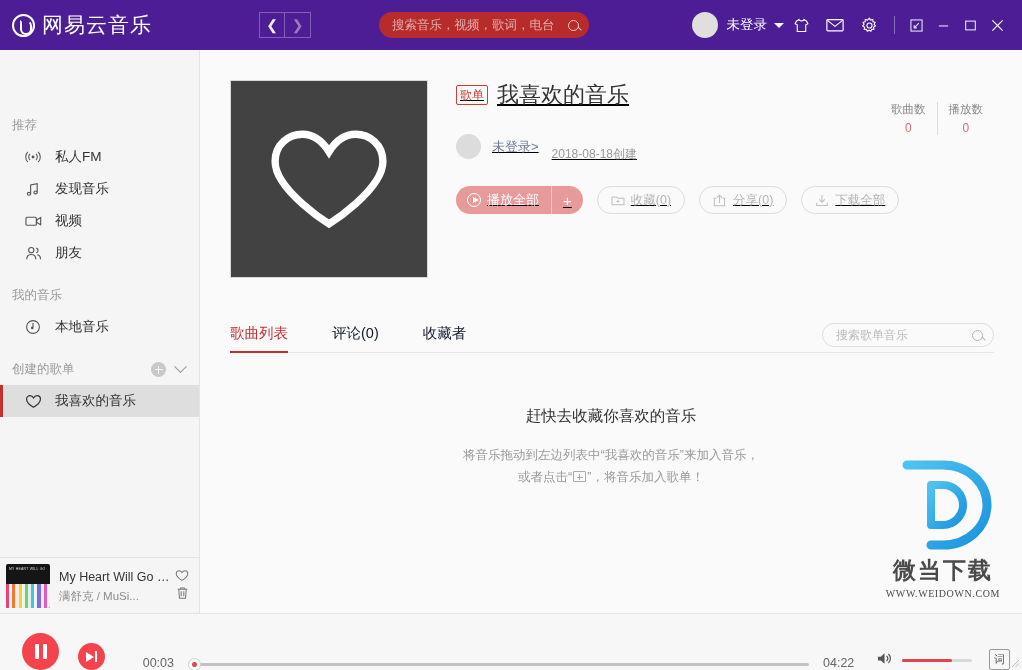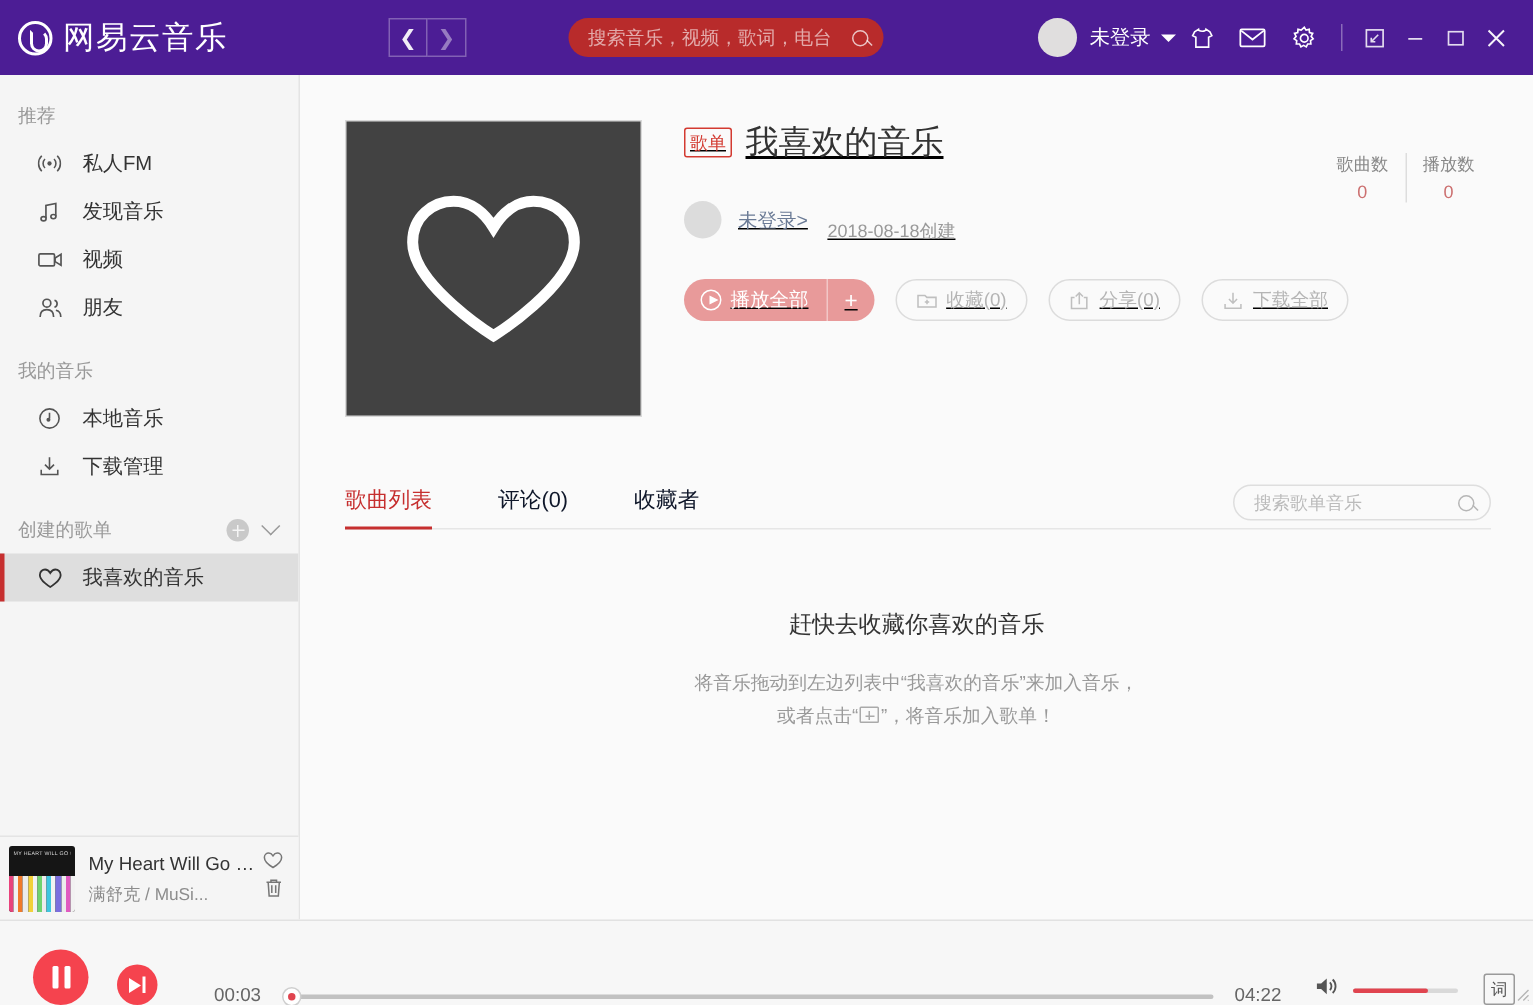--- a/index.html
+++ b/index.html
@@ -123,21 +123,21 @@
   .body-row { flex: 1; display: flex; min-height: 0; }
 
   
   .sidebar {
     width: 200px; flex: 0 0 200px;
     background: #f5f5f5;
     border-right: 1px solid #e4e4e4;
     display: flex; flex-direction: column;
     position: relative;
   }
-  .side-scroll { flex: 1; overflow: hidden; padding-top: 10px; }
+  .side-scroll { flex: 1; overflow: hidden; padding-top: 10px; margin-top: 48px; }
   .grp-title {
     font-size: 12.5px; color: #999;
     padding: 9px 0 7px 12px;
   }
   .grp-title.with-actions {
     display: flex; align-items: center;
   }
   .grp-title.with-actions .lbl { flex: 1; }
   .plus-circle {
     width: 15px; height: 15px; border-radius: 50%;
@@ -575,29 +575,20 @@
         <div class="grp-title" style="padding-top:18px">我的音乐</div>
         <div class="side-item">
           <span class="ico">
             <svg width="16" height="16" viewBox="0 0 18 18" fill="none" stroke="#555" stroke-width="1.2">
               <circle cx="9" cy="9" r="7.2"></circle>
               <path d="M9 9 L9 4.6"></path>
               <circle cx="8.2" cy="10" r="1.5" fill="#555" stroke="none"></circle>
             </svg>
           </span>
           <span>本地音乐</span>
-        </div>
-        <div class="side-item">
-          <span class="ico">
-            <svg width="16" height="16" viewBox="0 0 18 18" fill="none" stroke="#555" stroke-width="1.2">
-              <path d="M9 2 V10.6 M5.6 7.6 L9 11 L12.4 7.6"></path>
-              <path d="M2.8 11.5 V15 H15.2 V11.5"></path>
-            </svg>
-          </span>
-          <span>下载管理</span>
         </div>
 
         <div class="grp-title with-actions" style="padding-top:18px">
           <span class="lbl">创建的歌单</span>
           <span class="plus-circle"></span>
           <span class="chev-dn"></span>
         </div>
         <div class="side-item active">
           <span class="ico">
             <svg width="17" height="15" viewBox="0 0 18 16" fill="none" stroke="#333" stroke-width="1.3">
@@ -739,20 +730,35 @@
       <div class="empty">
         <div class="empty-h">赶快去收藏你喜欢的音乐</div>
         <div class="empty-p">
           <div>将音乐拖动到左边列表中“我喜欢的音乐”来加入音乐，</div>
           <div>
             <span>或者点击“</span><span class="mini-plus"></span><span>”，将音乐加入歌单！</span>
           </div>
         </div>
       </div>
 
+      <div class="watermark">
+        <svg class="wm-logo" width="104" height="96" viewBox="0 0 104 96">
+          <defs>
+            <linearGradient id="wmg" x1="0" y1="0" x2="1" y2="1">
+              <stop offset="0" stop-color="#4fc3f0"></stop>
+              <stop offset="1" stop-color="#1a93dd"></stop>
+            </linearGradient>
+          </defs>
+          <path d="M16 8 L16 88" stroke="url(#wmg)" stroke-width="9" fill="none" stroke-linecap="round"></path>
+          <path d="M16 8 L52 8 C78 8 96 27 96 48 C96 69 78 88 52 88 L40 88" stroke="url(#wmg)" stroke-width="9" fill="none" stroke-linecap="round"></path>
+          <path d="M40 28 L52 28 C63 28 72 37 72 48 C72 59 63 68 52 68 L40 68 L40 28" stroke="url(#wmg)" stroke-width="8" fill="none" stroke-linejoin="round" stroke-linecap="round"></path>
+        </svg>
+        <div class="wm-cn">微当下载</div>
+        <div class="wm-url">WWW.WEIDOWN.COM</div>
+      </div>
     </div>
   </div>
 
   <div class="player">
     <div class="pbtn-lg">
       <span class="pause-ico">
           <span></span>
           <span></span>
         </span>
     </div>

